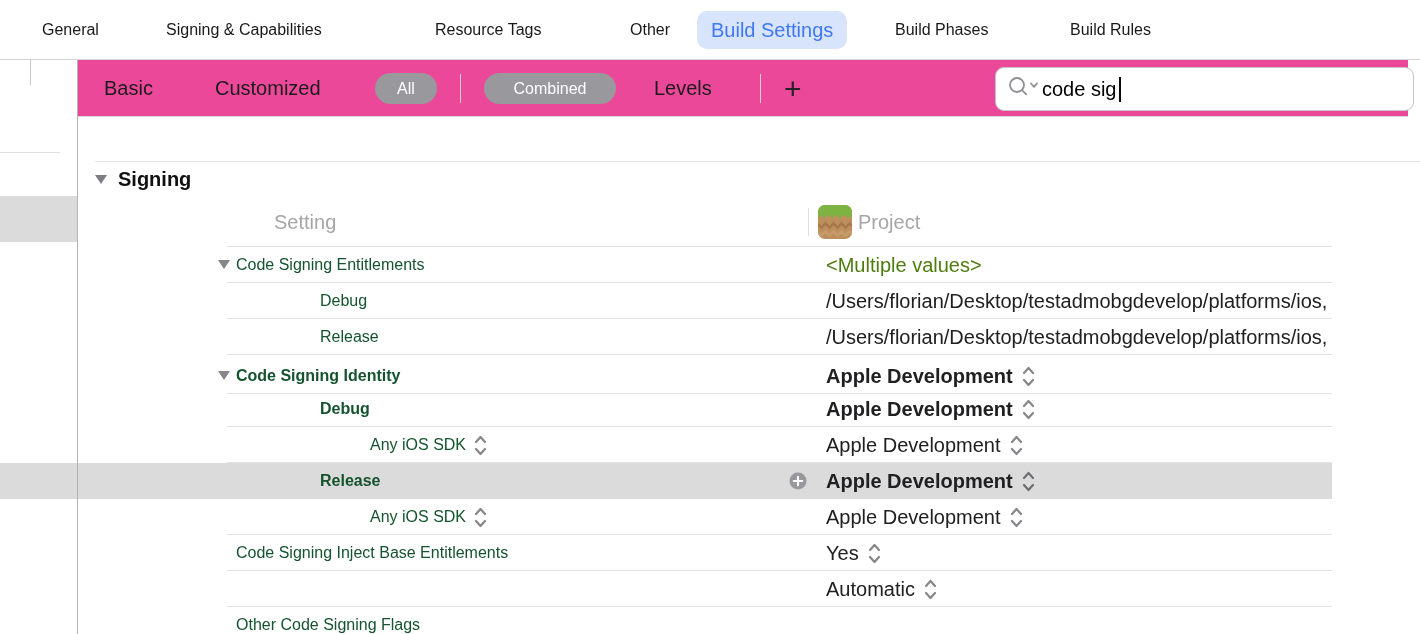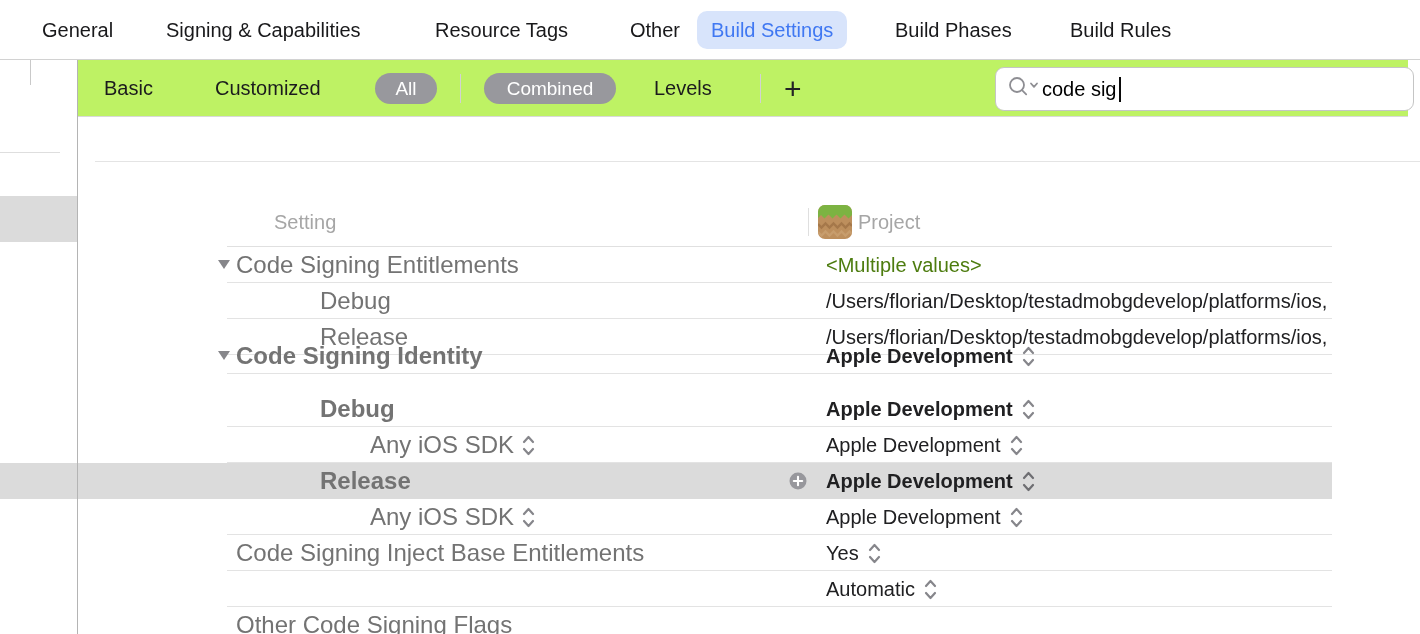--- a/index.html
+++ b/index.html
@@ -3,46 +3,46 @@
 <meta charset="utf-8">
 <style>
   * { margin:0; padding:0; box-sizing:border-box; }
   html,body { width:1420px; height:634px; overflow:hidden; background:#fff;
     font-family:"Liberation Sans", sans-serif; color:#1d1d1f; }
 
   
   .tabbar { position:absolute; left:0; top:0; width:1420px; height:60px; background:#fff;
     border-bottom:1px solid #d2d2d2; }
   .tab { position:absolute; top:0; height:60px; display:flex; align-items:center;
-    font-size:20px; color:#19191b; white-space:nowrap; cursor:default; }
+    font-size:16px; color:#19191b; white-space:nowrap; cursor:default; }
   .tab-pill { position:absolute; top:11px; height:38px; border-radius:10px;
     background:#d8e4fb; display:flex; align-items:center; justify-content:center;
     padding:0 14px; font-size:20px; color:#4078f2; white-space:nowrap; }
 
   
   .main { position:absolute; left:0; top:60px; width:1420px; height:574px; background:#fff; }
 
   
   .sidebar { position:absolute; left:0; top:0; width:78px; height:574px; background:#fff; }
   .sidebar-hline { position:absolute; left:0; top:92px; width:60px; height:1px; background:#dedede; }
   .sidebar-selected { position:absolute; left:0; top:136px; width:77px; height:46px; background:#dbdbdb; }
   .splitter-stub { position:absolute; left:30px; top:0; width:1px; height:25px; background:#c9c9c9; }
   .v-divider { position:absolute; left:77px; top:0; width:1px; height:574px; background:#b4b4b4; z-index:6; }
 
   
   .release-highlight { position:absolute; left:0; top:403px; width:1332px; height:36px; background:#dbdbdb; z-index:1; }
 
   .content { position:absolute; left:78px; top:0; width:1342px; height:574px; z-index:2; }
 
   
-  .toolbar { position:absolute; left:0; top:0; right:12px; height:57px; border-bottom:1px solid #d9d9d9; background:#bef264; }
+  .toolbar { position:absolute; left:0; top:0; right:12px; height:57px; border-bottom:1px solid #d9d9d9; background:#ec4899; }
   .tb-item { position:absolute; top:0; height:57px; display:flex; align-items:center;
     font-size:20px; color:#1b1b1d; white-space:nowrap; }
   .pill { position:absolute; top:13px; height:31px; border-radius:15.5px; background:#98989d;
-    color:#ffffff; font-size:19px; display:flex; align-items:center; justify-content:center; }
+    color:#ffffff; font-size:16px; display:flex; align-items:center; justify-content:center; }
   .tdiv { position:absolute; top:14px; width:1px; height:29px; background:#d2d2d2; }
   .tb-plus { position:absolute; top:0; height:57px; display:flex; align-items:center;
     font-size:30px; font-weight:300; color:#232325; }
 
   .search { position:absolute; left:917px; top:7px; right:-6px; height:44px; background:#fff;
     border:1.5px solid #c5c5c5; border-radius:9px; display:flex; align-items:center; padding-left:11px; }
   .search-text { font-size:20px; color:#000; margin-left:1px; white-space:nowrap; }
   .caret { display:inline-block; width:2px; height:25px; background:#0a0a0a; margin-left:2px; }
 
   
@@ -58,21 +58,21 @@
   .cols-hdr .sep { position:absolute; left:149px; width:1105px; bottom:0; height:1px; background:#e0e0e0; }
   .hdr-setting { position:absolute; left:160px; top:0; height:50px; display:flex; align-items:center;margin-left:36px; }
   .col-divider { position:absolute; left:730px; top:11px; width:1px; height:28px; background:#dfdfdf; }
   .proj-icon { position:absolute; left:740px; top:8px; }
   .hdr-project { position:absolute; left:780px; top:0; height:50px; display:flex; align-items:center; }
 
   .row { position:absolute; left:0; width:1254px; height:36px; }
   .row .sep { position:absolute; left:149px; width:1105px; bottom:0; height:1px; background:#e3e3e3; }
   .row .tri { position:absolute; left:140px; top:13px; }
   .lbl { position:absolute; top:0; height:36px; display:flex; align-items:center; gap:7px;
-    font-size:24px; color:#737373; white-space:nowrap; }
+    font-size:16px; color:#14532d; white-space:nowrap; }
   .l1 { left:158px; } .l2 { left:242px; } .l3 { left:292px; }
   .val { position:absolute; left:748px; top:0; height:36px; display:flex; align-items:center; gap:8px;
     font-size:20px; color:#202022; white-space:nowrap; }
   .bold { font-weight:700; }
   .muted { color:#4d7c0f; }
   .plus-btn { position:absolute; left:711px; top:9px; }
   .stepper { flex:0 0 auto; }
 </style>
 </head>
 <body>
@@ -131,20 +131,24 @@
             <line x1="15" y1="16.2" x2="19.2" y2="20.4" stroke="#8e8e93" stroke-width="1.8" stroke-linecap="round"></line>
             <path d="M24 9.5 L27 12.8 L30 9.5" stroke="#8e8e93" stroke-width="1.8" fill="none" stroke-linecap="round" stroke-linejoin="round"></path>
           </svg>
         </span>
         <span class="search-text">code sig</span>
         <span class="caret"></span>
       </div>
     </div>
 
     <div class="top-rule"></div>
+    <div class="section-hdr">
+      <span class="tri sec"></span>
+      <span class="txt">Signing</span>
+    </div>
 
     <div class="cols-hdr">
       <span class="hdr-setting">Setting</span>
       <span class="col-divider"></span>
       <span class="proj-icon">
         <svg width="34" height="34" viewBox="0 0 34 34">
           <defs>
               <clipPath id="rc">
                 <rect x="0" y="0" width="34" height="34" rx="7"></rect>
               </clipPath>
@@ -173,21 +177,21 @@
       <span class="val">/Users/florian/Desktop/testadmobgdevelop/platforms/ios,</span>
       <span class="sep"></span>
     </div>
 
     <div class="row" style="top:259px">
       <span class="lbl l2">Release</span>
       <span class="val">/Users/florian/Desktop/testadmobgdevelop/platforms/ios,</span>
       <span class="sep"></span>
     </div>
 
-    <div class="row" style="top:278px">
+    <div class="row" style="top:298px">
       <span class="tri"></span>
       <span class="lbl l1 bold">Code Signing Identity</span>
       <span class="val bold">
         <span>Apple Development</span>
         <svg class="stepper" width="15" height="23" viewBox="0 0 15 23" fill="none">
             <path d="M3 8 L7.5 3 L12 8" stroke="#86868b" stroke-width="2.2" stroke-linecap="round" stroke-linejoin="round"></path>
             <path d="M3 15 L7.5 20 L12 15" stroke="#86868b" stroke-width="2.2" stroke-linecap="round" stroke-linejoin="round"></path>
           </svg>
       </span>
       <span class="sep"></span>

